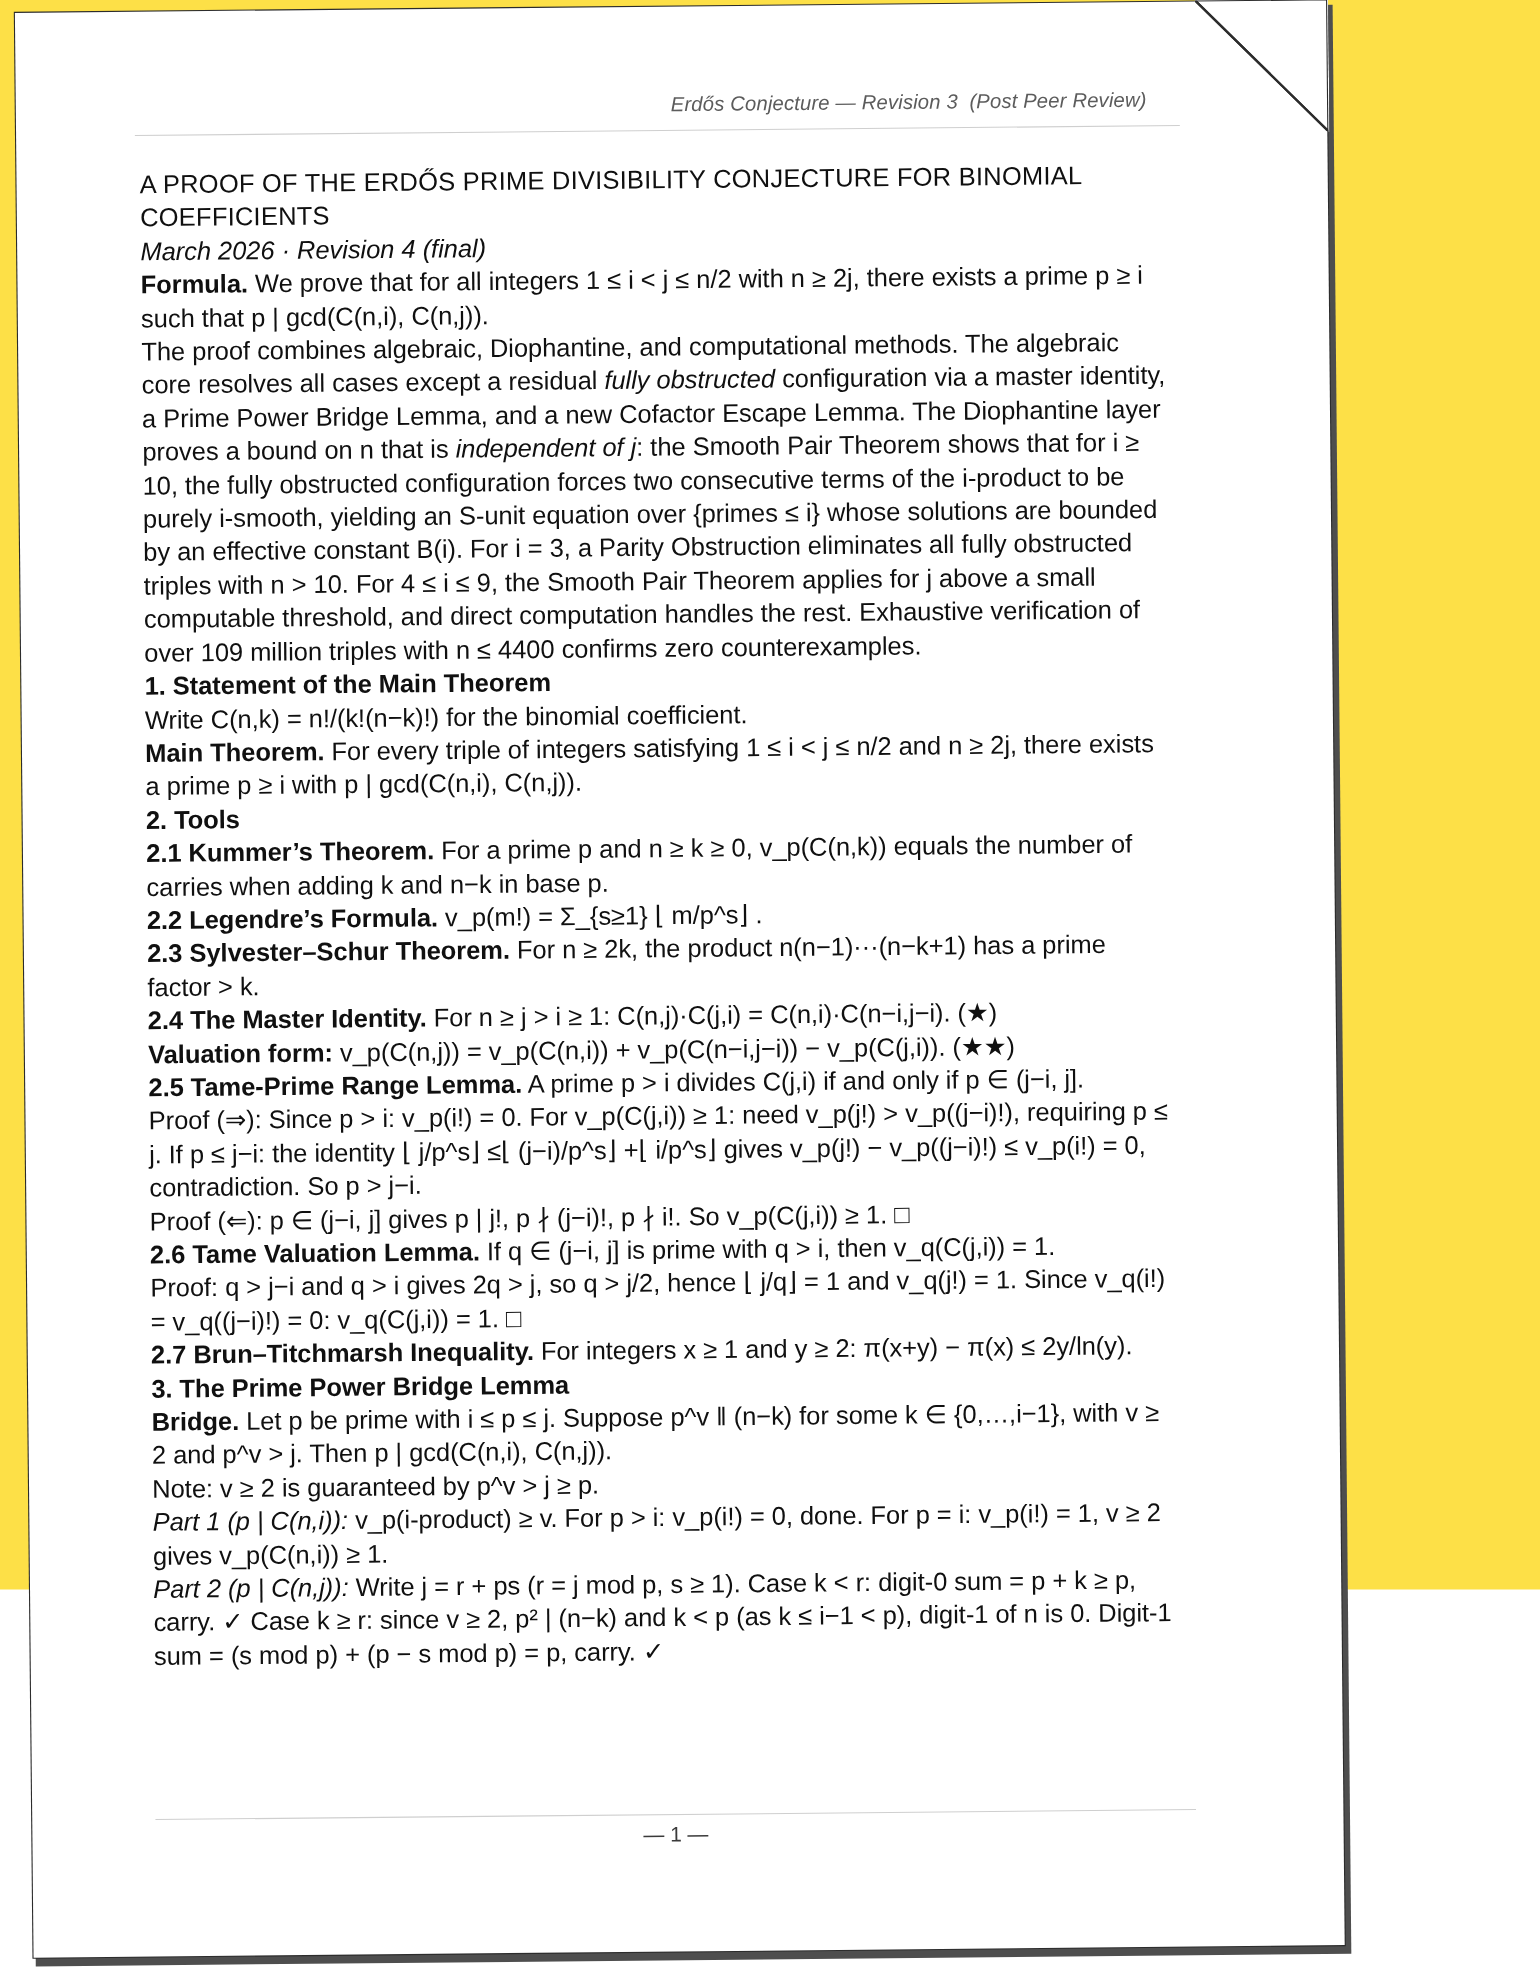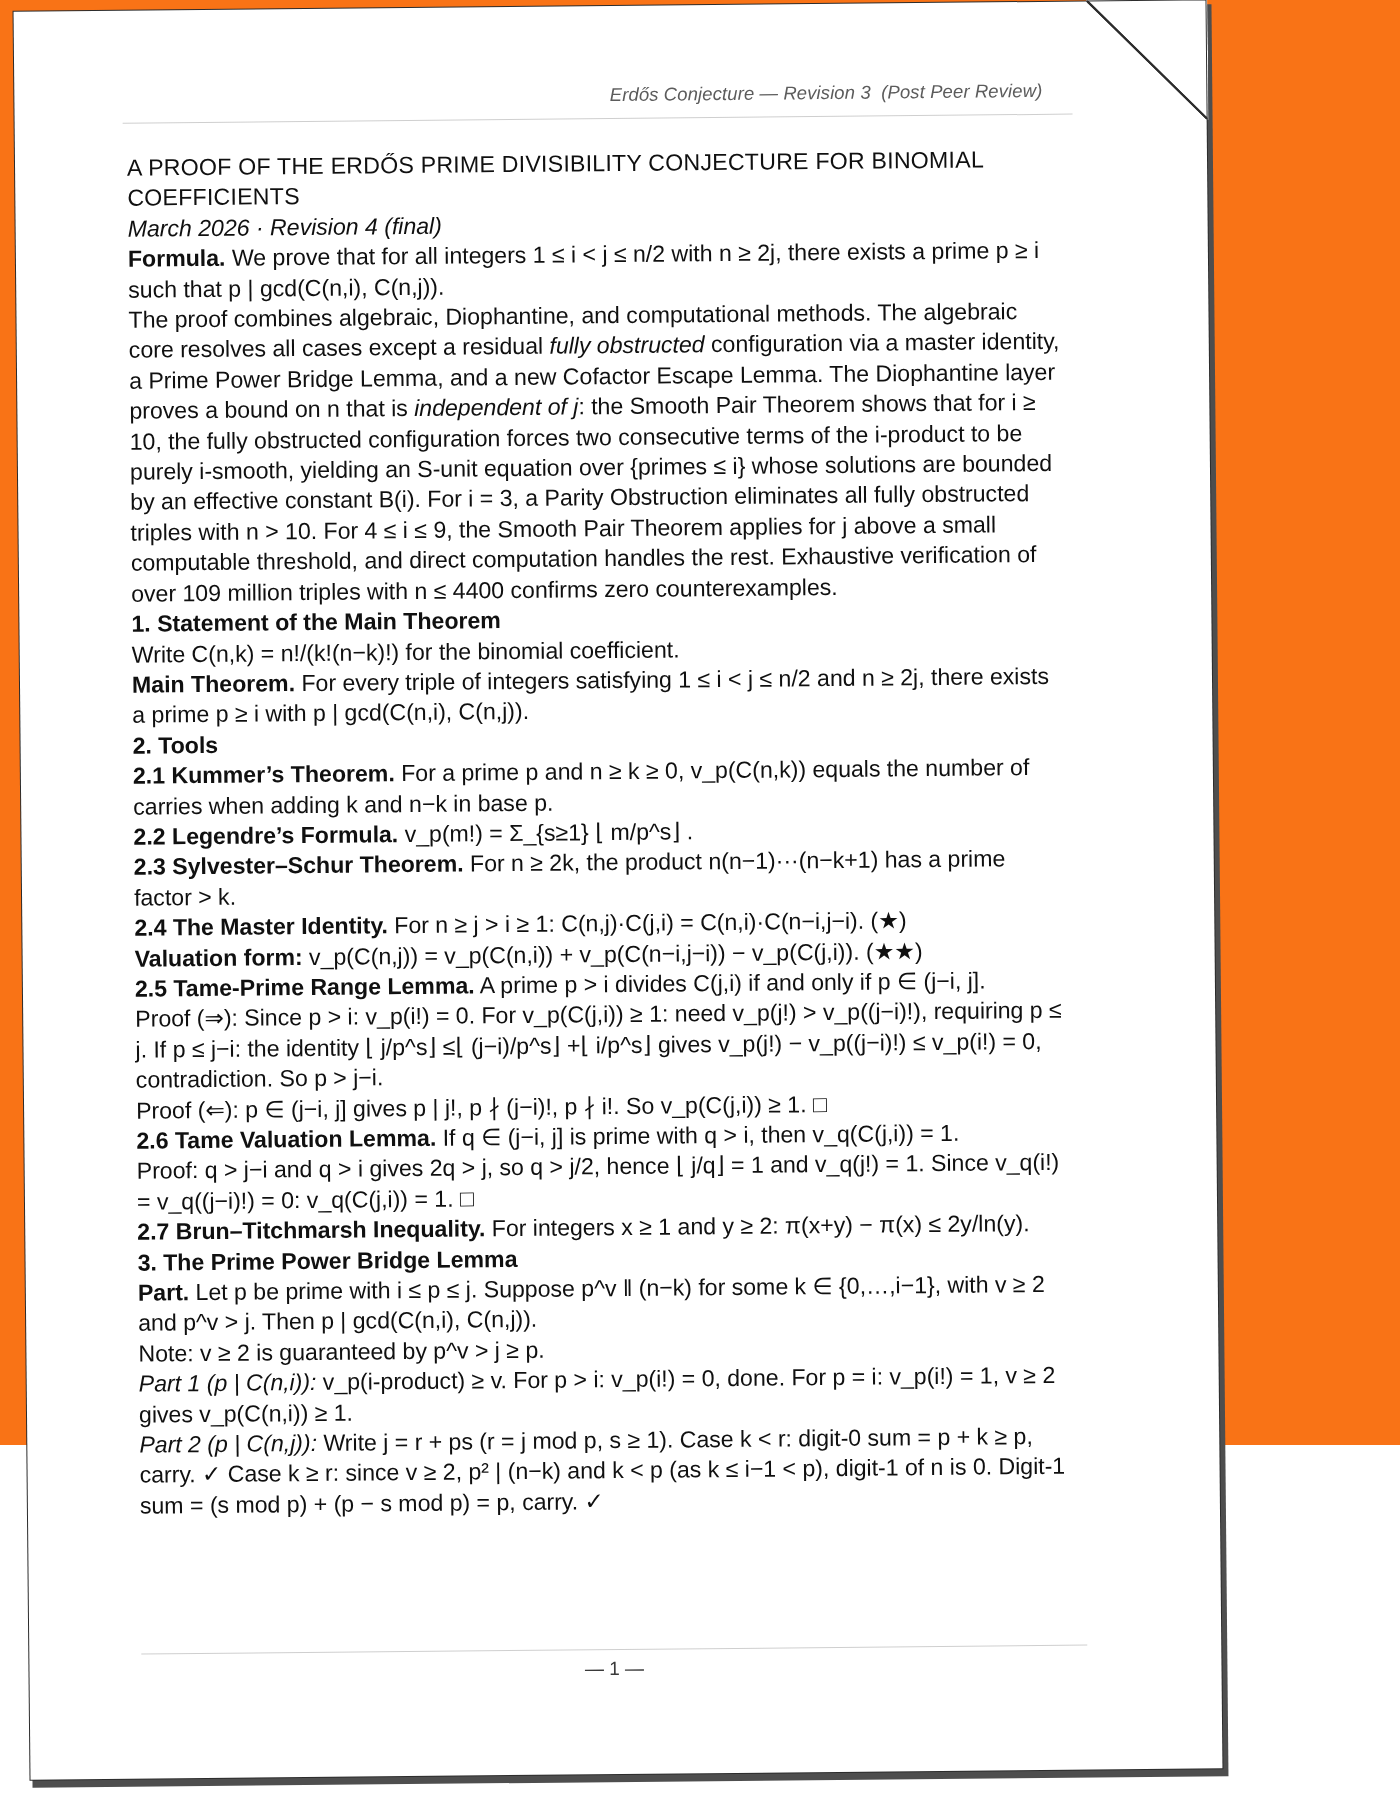--- a/index.html
+++ b/index.html
@@ -12,21 +12,21 @@
     height: 1801px;
     overflow: hidden;
     font-family: "Liberation Sans", sans-serif;
   }
 
   
   #scene {
     position: relative;
     width: 1400px;
     height: 1445px;
-    background: #f97316;
+    background: #fde047;
     text-decoration: underline;
   }
 
   
   #page-shadow {
     position: absolute;
     left: 24px;
     top: 10px;
     width: 1196px;
     height: 1772px;
@@ -198,21 +198,21 @@
         <p>Proof (⇐): p ∈ (j−i, j] gives p | j!, p ∤  (j−i)!, p ∤  i!. So v_p(C(j,i)) ≥ 1. □</p>
 
         <p><b>2.6 Tame Valuation Lemma.</b><span> If q ∈ (j−i, j] is prime with q &gt; i, then v_q(C(j,i)) = 1.</span></p>
 
         <p>Proof: q &gt; j−i and q &gt; i gives 2q &gt; j, so q &gt; j/2, hence ⌊ j/q⌋  = 1 and v_q(j!) = 1. Since v_q(i!) = v_q((j−i)!) = 0: v_q(C(j,i)) = 1. □</p>
 
         <p><b>2.7 Brun–Titchmarsh Inequality.</b><span> For integers x ≥ 1 and y ≥ 2: π(x+y) − π(x) ≤ 2y/ln(y).</span></p>
 
         <p class="head">3. The Prime Power Bridge Lemma</p>
 
-        <p><b>Part.</b><span> Let p be prime with i ≤ p ≤ j. Suppose p^v ‖  (n−k) for some k ∈ {0,…,i−1}, with v ≥ 2 and p^v &gt; j. Then p | gcd(C(n,i), C(n,j)).</span></p>
+        <p><b>Bridge.</b><span> Let p be prime with i ≤ p ≤ j. Suppose p^v ‖  (n−k) for some k ∈ {0,…,i−1}, with v ≥ 2 and p^v &gt; j. Then p | gcd(C(n,i), C(n,j)).</span></p>
 
         <p>Note: v ≥ 2 is guaranteed by p^v &gt; j ≥ p.</p>
 
         <p><i>Part 1 (p | C(n,i)):</i><span> v_p(i-product) ≥ v. For p &gt; i: v_p(i!) = 0, done. For p = i: v_p(i!) = 1, v ≥ 2 gives v_p(C(n,i)) ≥ 1.</span></p>
 
         <p><i>Part 2 (p | C(n,j)):</i><span> Write j = r + ps (r = j mod p, s ≥ 1). Case k &lt; r: digit-0 sum = p + k ≥ p, carry. ✓ Case k ≥ r: since v ≥ 2, p² | (n−k) and k &lt; p (as k ≤ i−1 &lt; p), digit-1 of n is 0. Digit-1 sum = (s mod p) + (p − s mod p) = p, carry. ✓</span></p>
 
       </div>
 
       <div class="footer-rule"></div>

